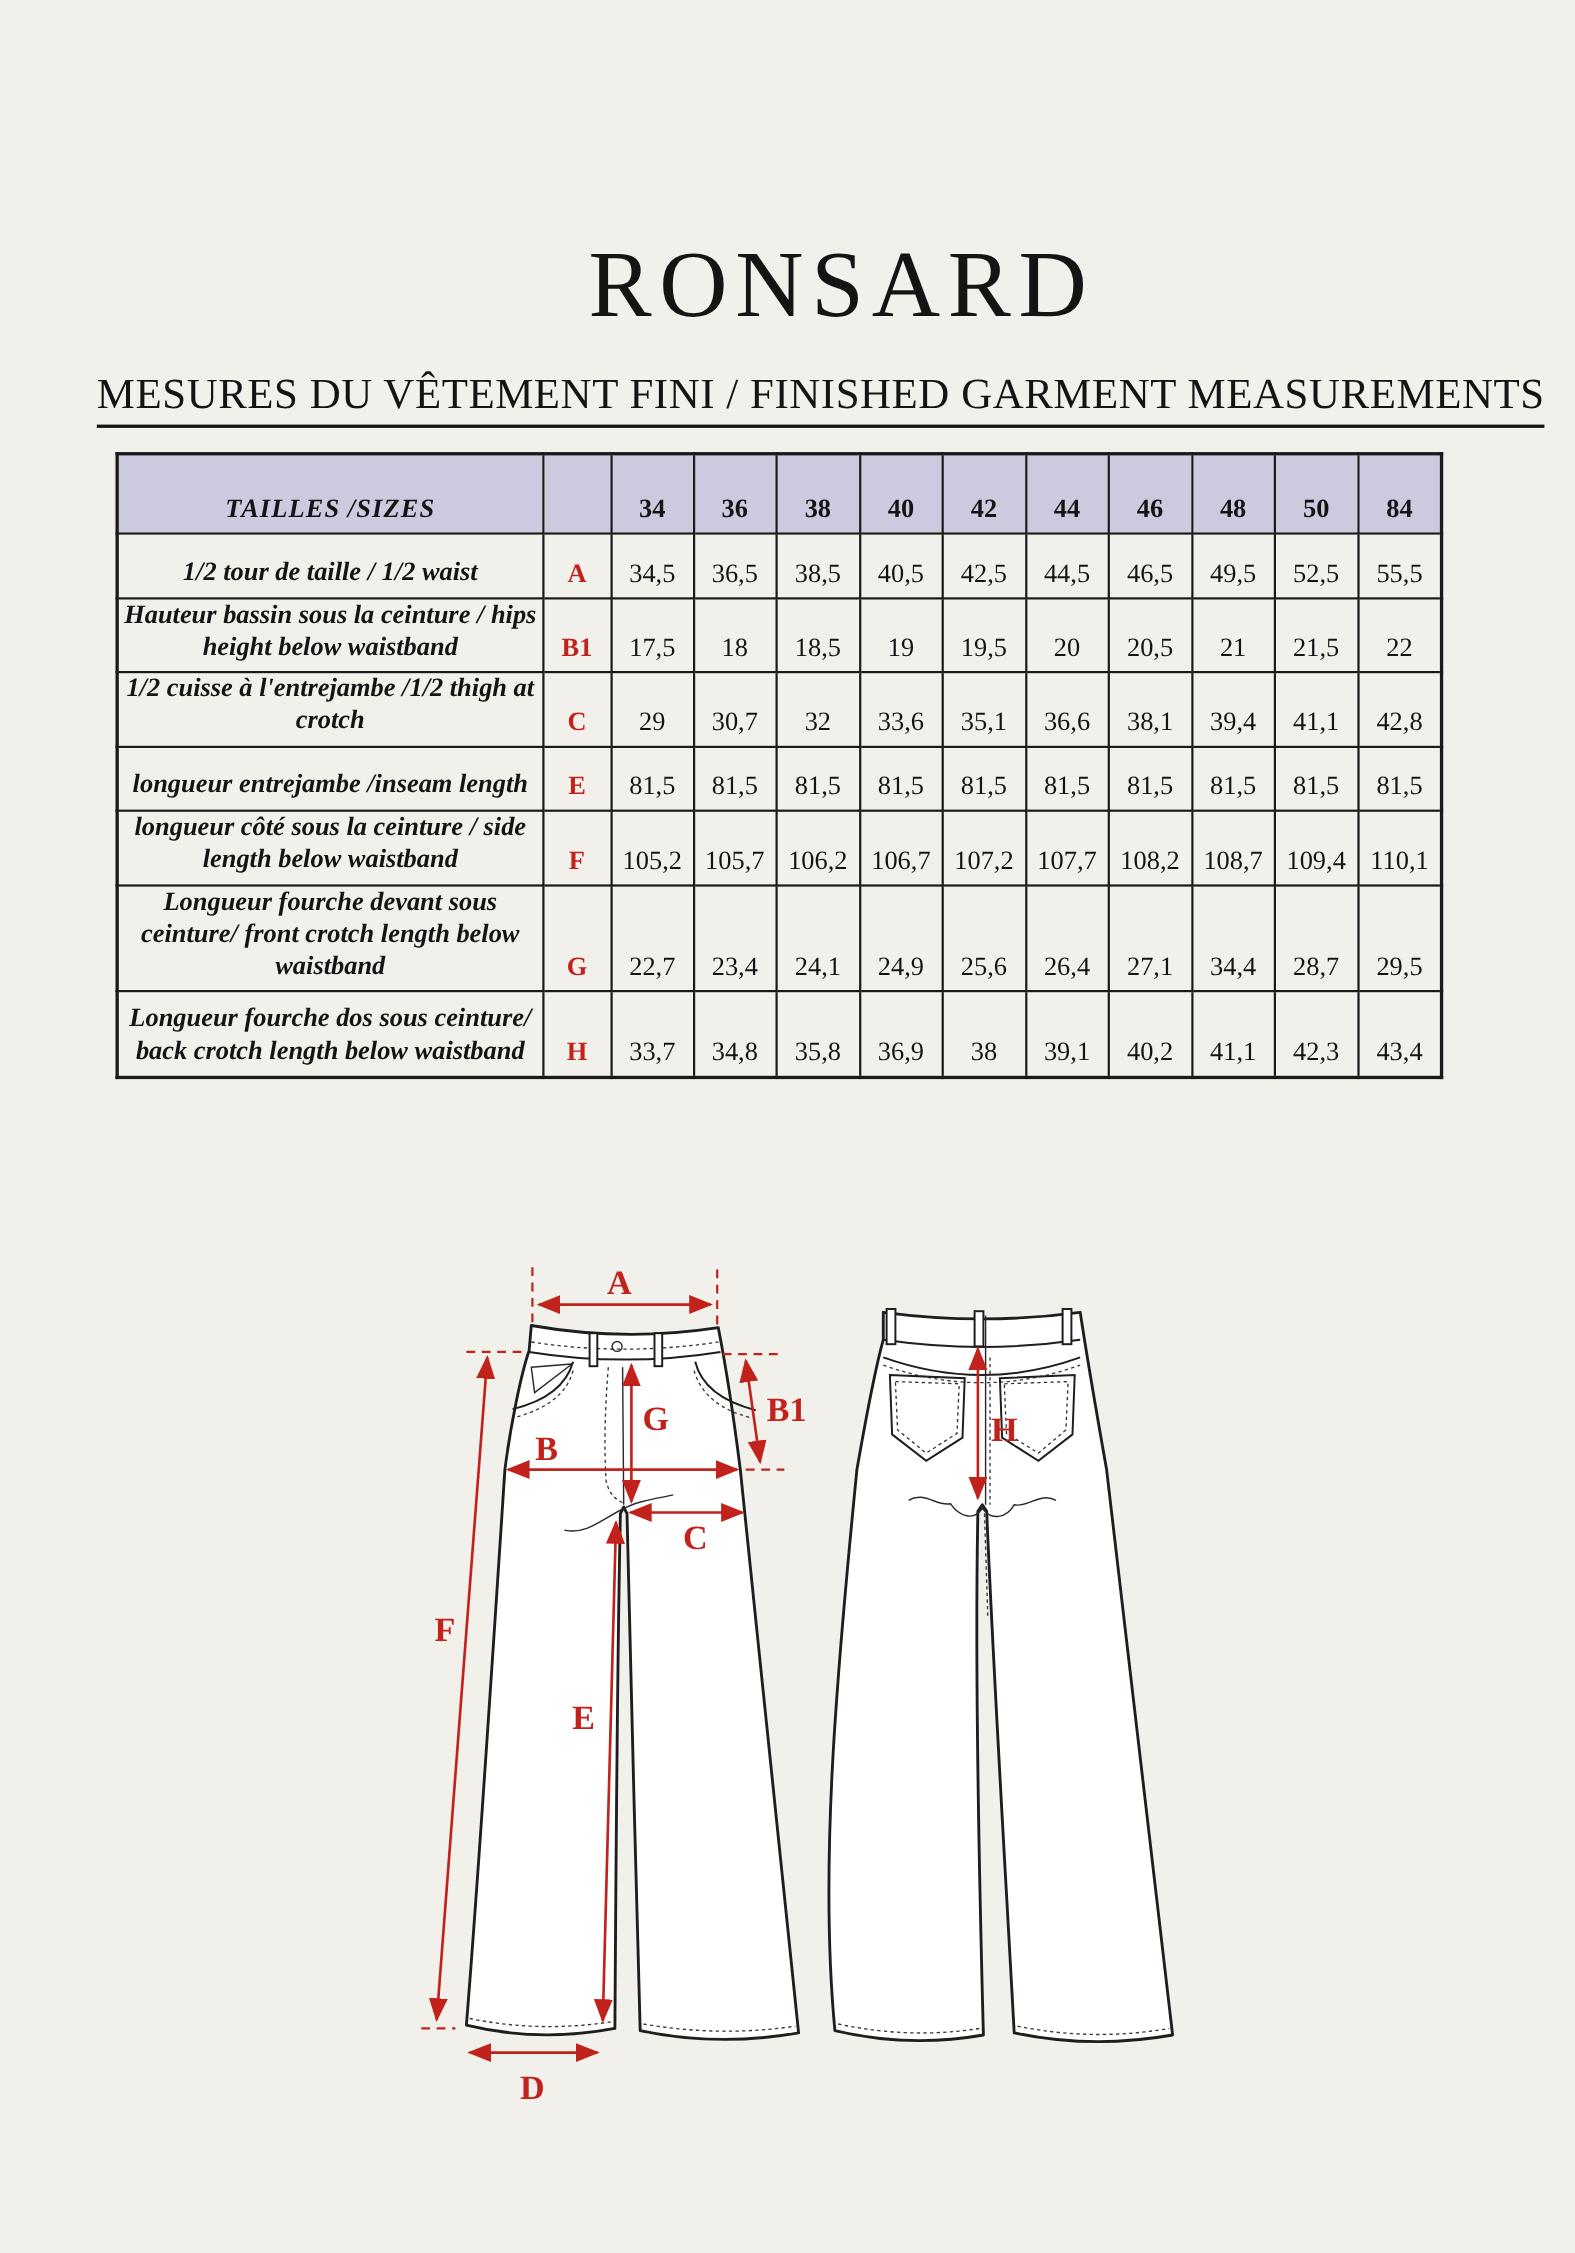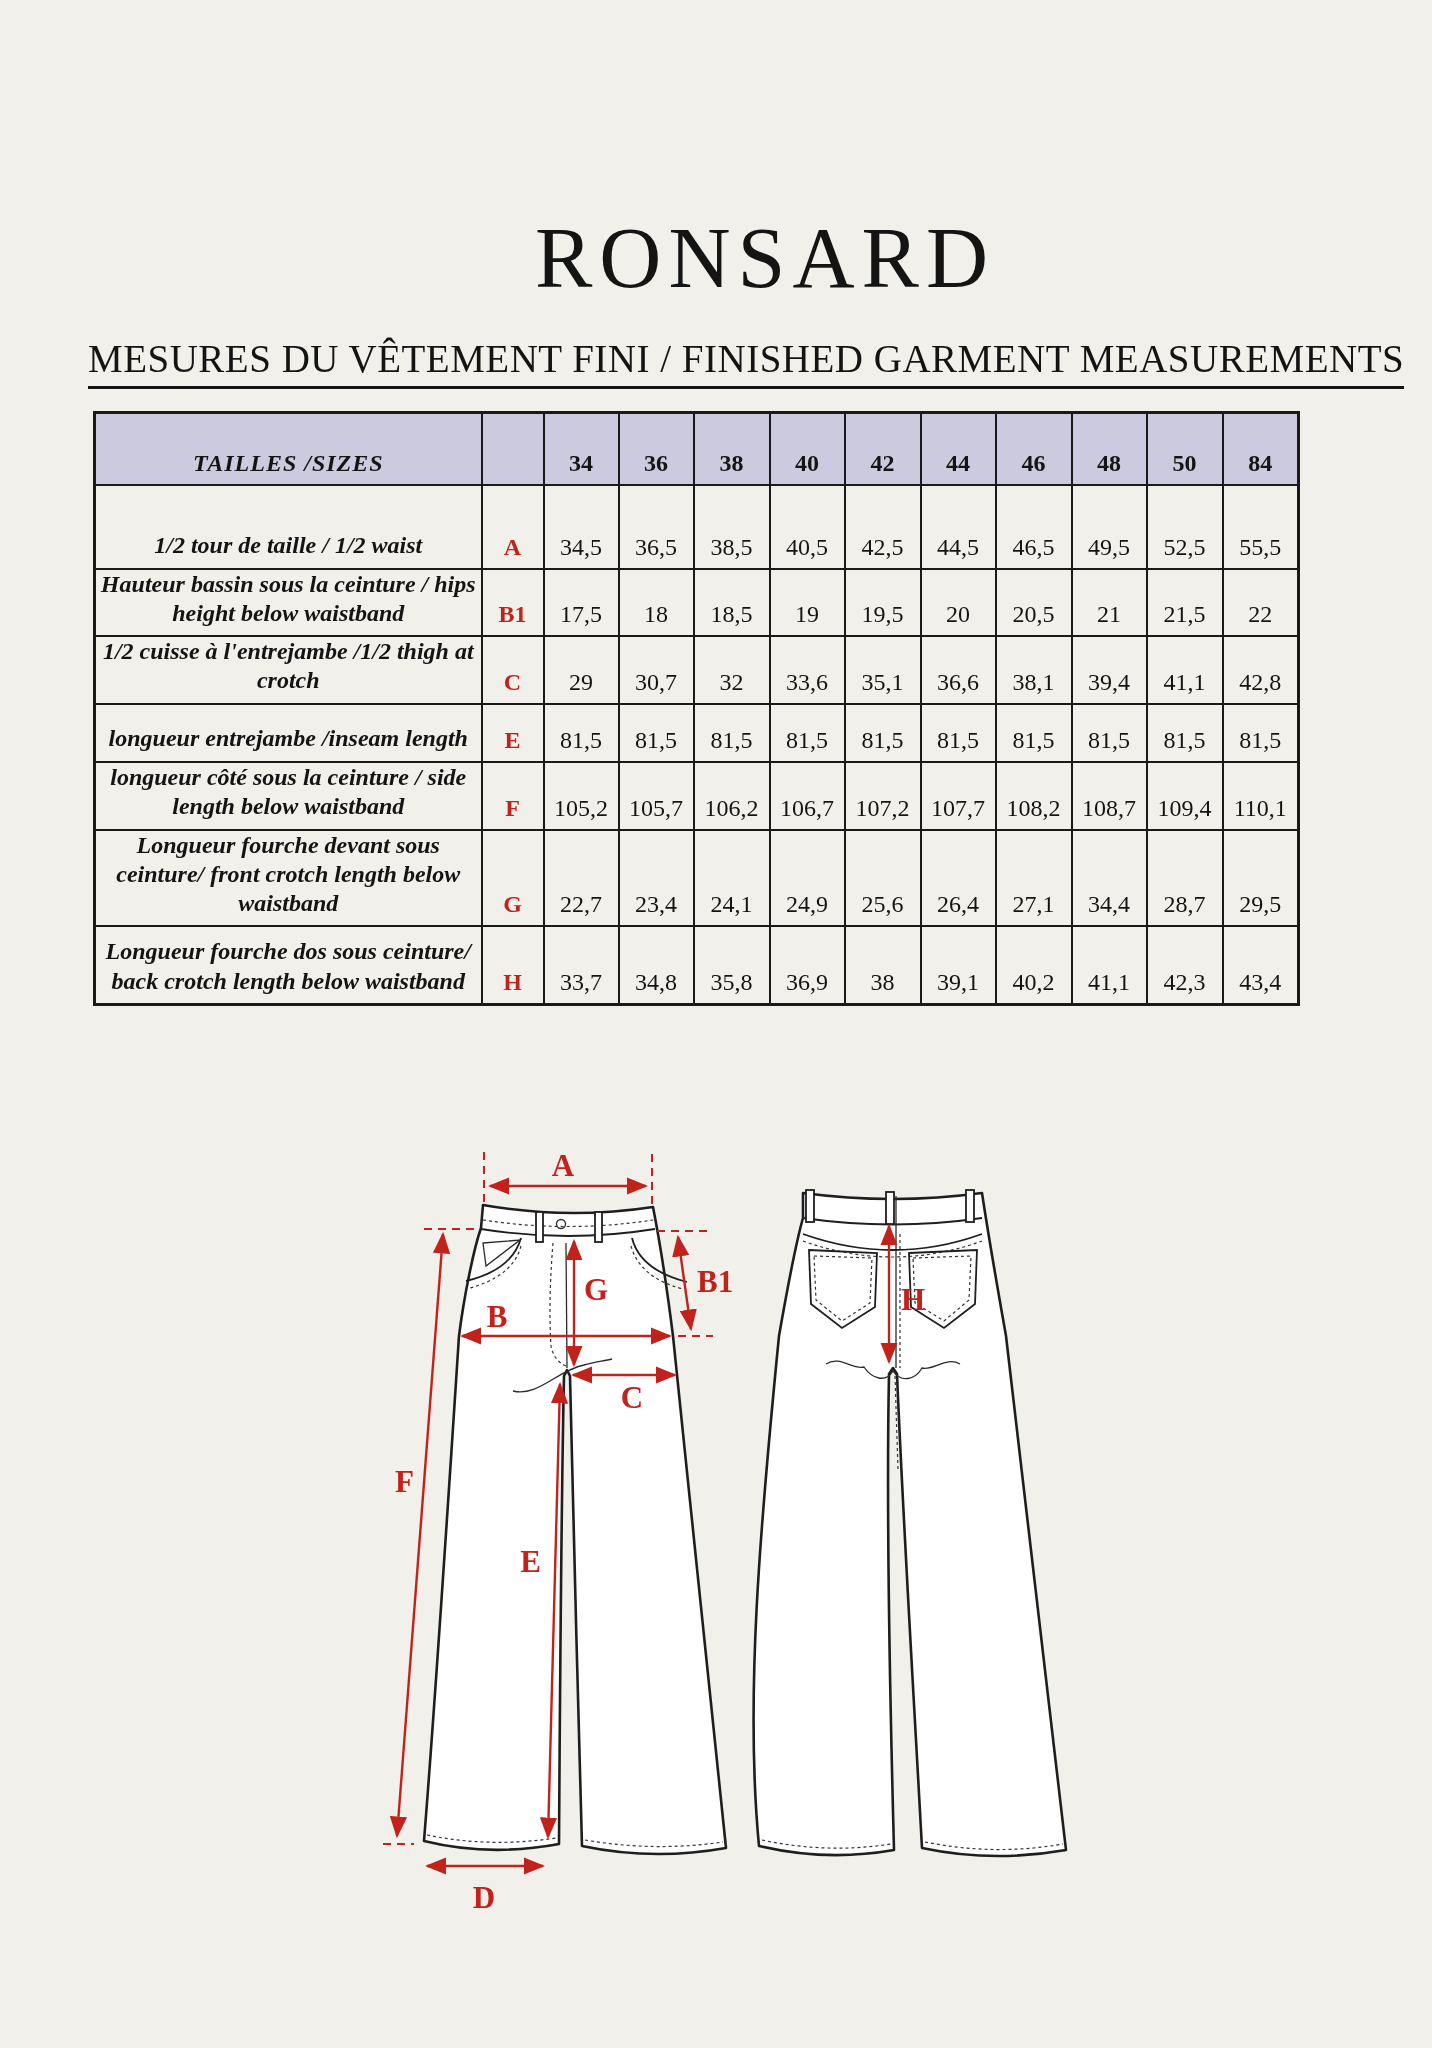--- a/index.html
+++ b/index.html
@@ -14,21 +14,21 @@
     font-family:"Liberation Serif", serif;
     margin-left:35px;
   }
   .subtitle{
     position:absolute;top:336px;left:88px;
     font-size:39px;letter-spacing:0.5px;white-space:nowrap;
     border-bottom:3px solid #141414;padding-bottom:5px;
     font-family:"Liberation Serif", serif;
   }
   table.meas{
-    position:absolute;top:411px;left:93px;width:1204px;
+    position:absolute;top:411px;left:105px;width:1204px;
     border-collapse:collapse;table-layout:fixed;
     background:transparent;
   }
   table.meas td{
     border:2px solid #1a1a1a;
     vertical-align:bottom;
     padding:0 4px 7px 4px;
     text-align:center;
     font-size:24px;
     overflow:hidden;
@@ -91,21 +91,21 @@
       <td class="hdr sizehdr">38</td>
       <td class="hdr sizehdr">40</td>
       <td class="hdr sizehdr">42</td>
       <td class="hdr sizehdr">44</td>
       <td class="hdr sizehdr">46</td>
       <td class="hdr sizehdr">48</td>
       <td class="hdr sizehdr">50</td>
       <td class="hdr sizehdr">84</td>
     </tr>
 
-    <tr style="height:84px">
+    <tr style="height:59px">
       <td class="rowlabel">1/2 tour de taille  / 1/2 waist</td>
       <td class="letter">A</td>
       <td>34,5</td>
       <td>36,5</td>
       <td>38,5</td>
       <td>40,5</td>
       <td>42,5</td>
       <td>44,5</td>
       <td>46,5</td>
       <td>49,5</td>

